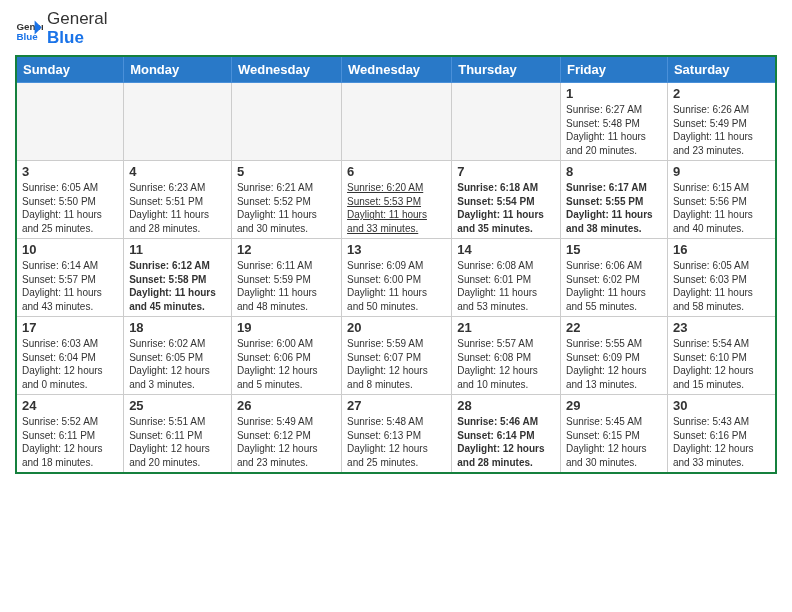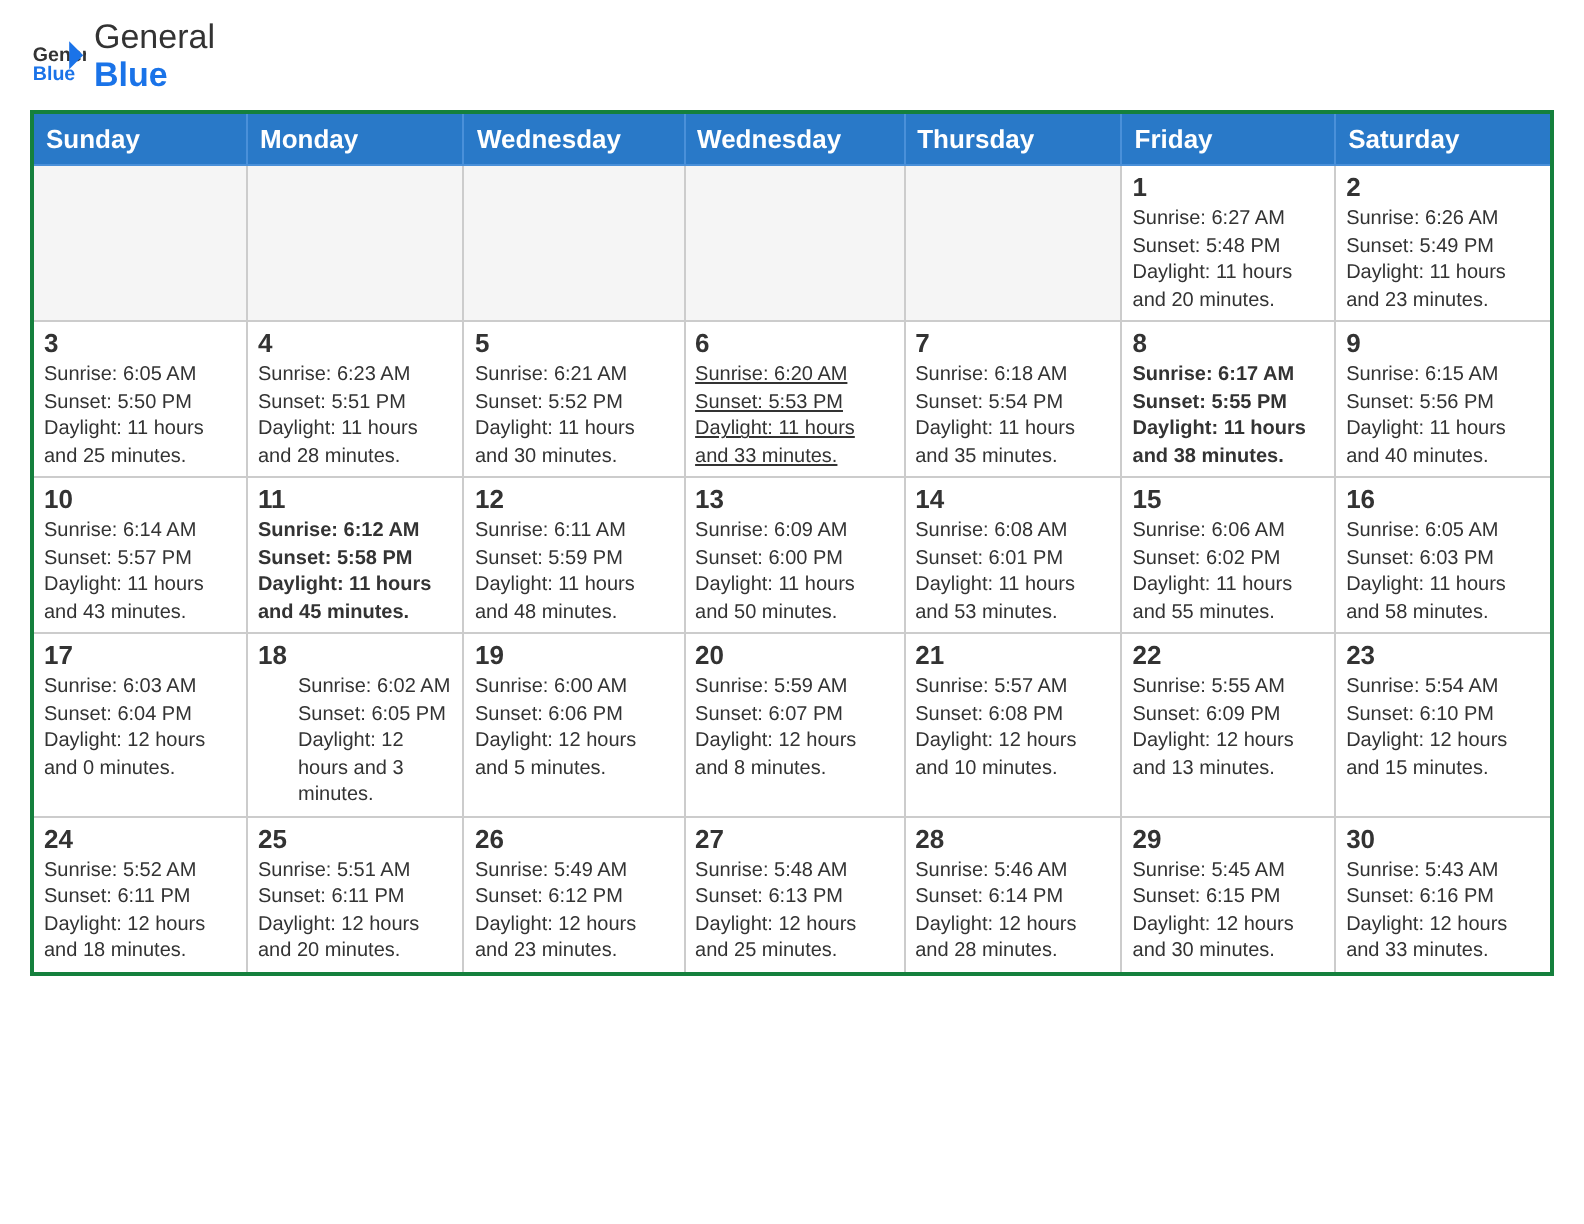--- a/index.html
+++ b/index.html
@@ -159,21 +159,21 @@
 Daylight: 11 hours and 30 minutes.</div>
           </td>
           <td>
             <span class="day-num">6</span>
             <div class="day-info" style="white-space: pre-line; text-decoration: underline;">Sunrise: 6:20 AM
 Sunset: 5:53 PM
 Daylight: 11 hours and 33 minutes.</div>
           </td>
           <td>
             <span class="day-num">7</span>
-            <div class="day-info" style="white-space: pre-line;">Sunrise: 6:18 AM
+            <div class="day-info" style="white-space: pre-line; font-weight: bold;">Sunrise: 6:18 AM
 Sunset: 5:54 PM
 Daylight: 11 hours and 35 minutes.</div>
           </td>
           <td>
             <span class="day-num">8</span>
             <div class="day-info" style="white-space: pre-line; font-weight: bold;">Sunrise: 6:17 AM
 Sunset: 5:55 PM
 Daylight: 11 hours and 38 minutes.</div>
           </td>
           <td>
@@ -229,21 +229,21 @@
         </tr>
         <tr class="week-row">
           <td>
             <span class="day-num">17</span>
             <div class="day-info" style="white-space: pre-line;">Sunrise: 6:03 AM
 Sunset: 6:04 PM
 Daylight: 12 hours and 0 minutes.</div>
           </td>
           <td>
             <span class="day-num">18</span>
-            <div class="day-info" style="white-space: pre-line; margin-left: 20px;">Sunrise: 6:02 AM
+            <div class="day-info" style="white-space: pre-line;">Sunrise: 6:02 AM
 Sunset: 6:05 PM
 Daylight: 12 hours and 3 minutes.</div>
           </td>
           <td>
             <span class="day-num">19</span>
             <div class="day-info" style="white-space: pre-line;">Sunrise: 6:00 AM
 Sunset: 6:06 PM
 Daylight: 12 hours and 5 minutes.</div>
           </td>
           <td>
@@ -291,21 +291,21 @@
 Daylight: 12 hours and 23 minutes.</div>
           </td>
           <td>
             <span class="day-num">27</span>
             <div class="day-info" style="white-space: pre-line;">Sunrise: 5:48 AM
 Sunset: 6:13 PM
 Daylight: 12 hours and 25 minutes.</div>
           </td>
           <td>
             <span class="day-num">28</span>
-            <div class="day-info" style="white-space: pre-line;">Sunrise: 5:46 AM
+            <div class="day-info" style="white-space: pre-line; font-weight: bold;">Sunrise: 5:46 AM
 Sunset: 6:14 PM
 Daylight: 12 hours and 28 minutes.</div>
           </td>
           <td>
             <span class="day-num">29</span>
             <div class="day-info" style="white-space: pre-line;">Sunrise: 5:45 AM
 Sunset: 6:15 PM
 Daylight: 12 hours and 30 minutes.</div>
           </td>
           <td>

